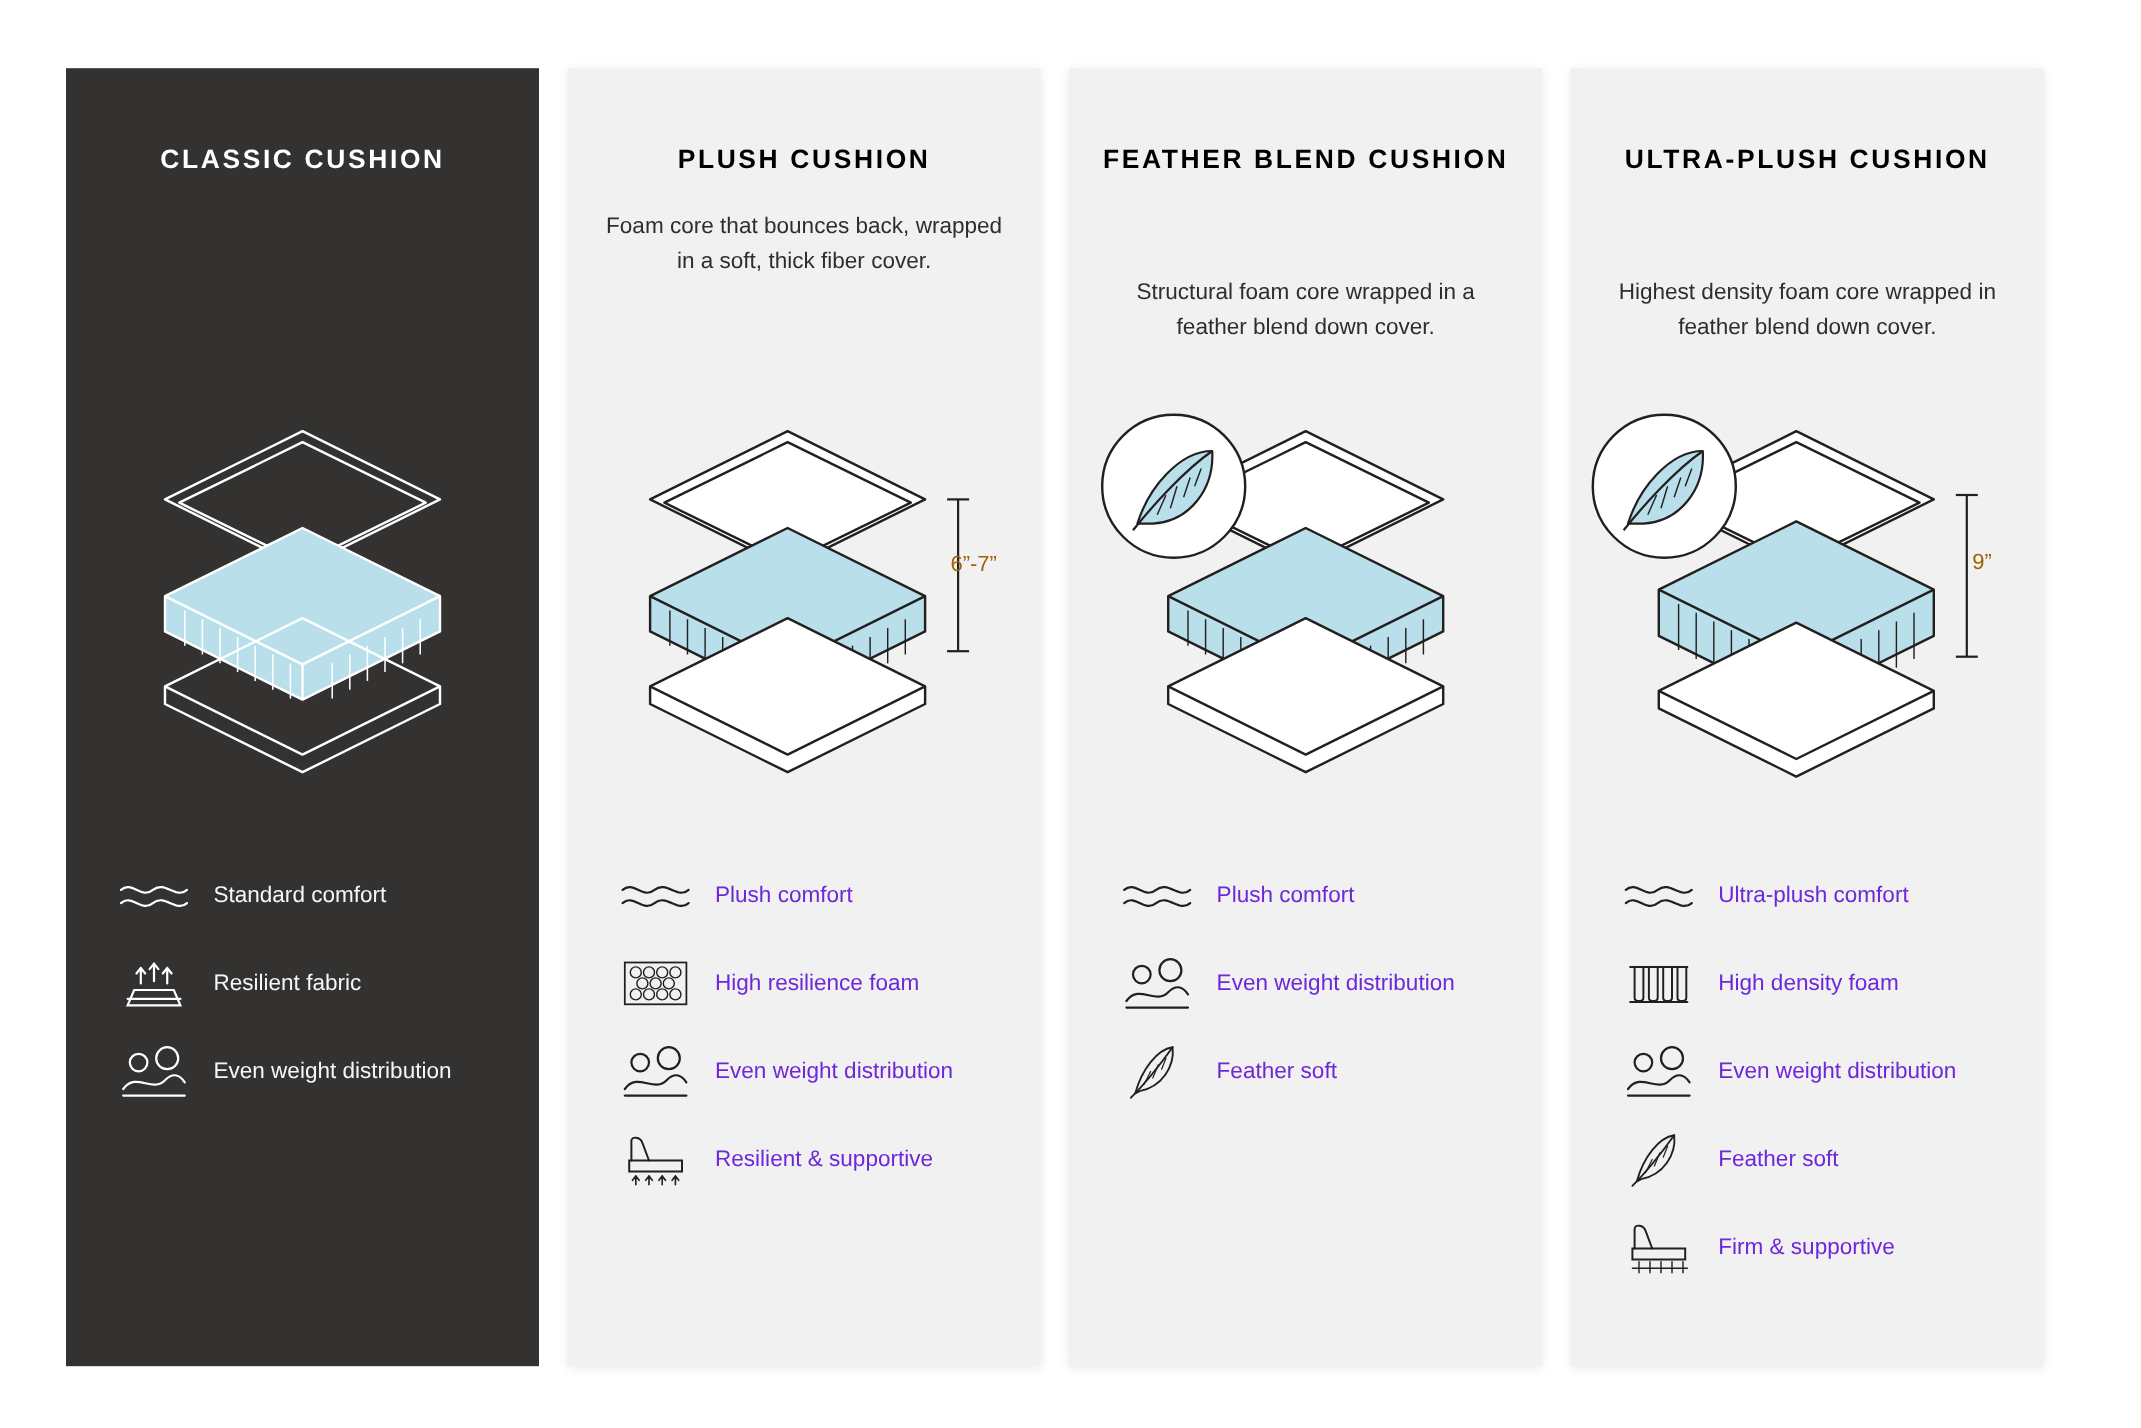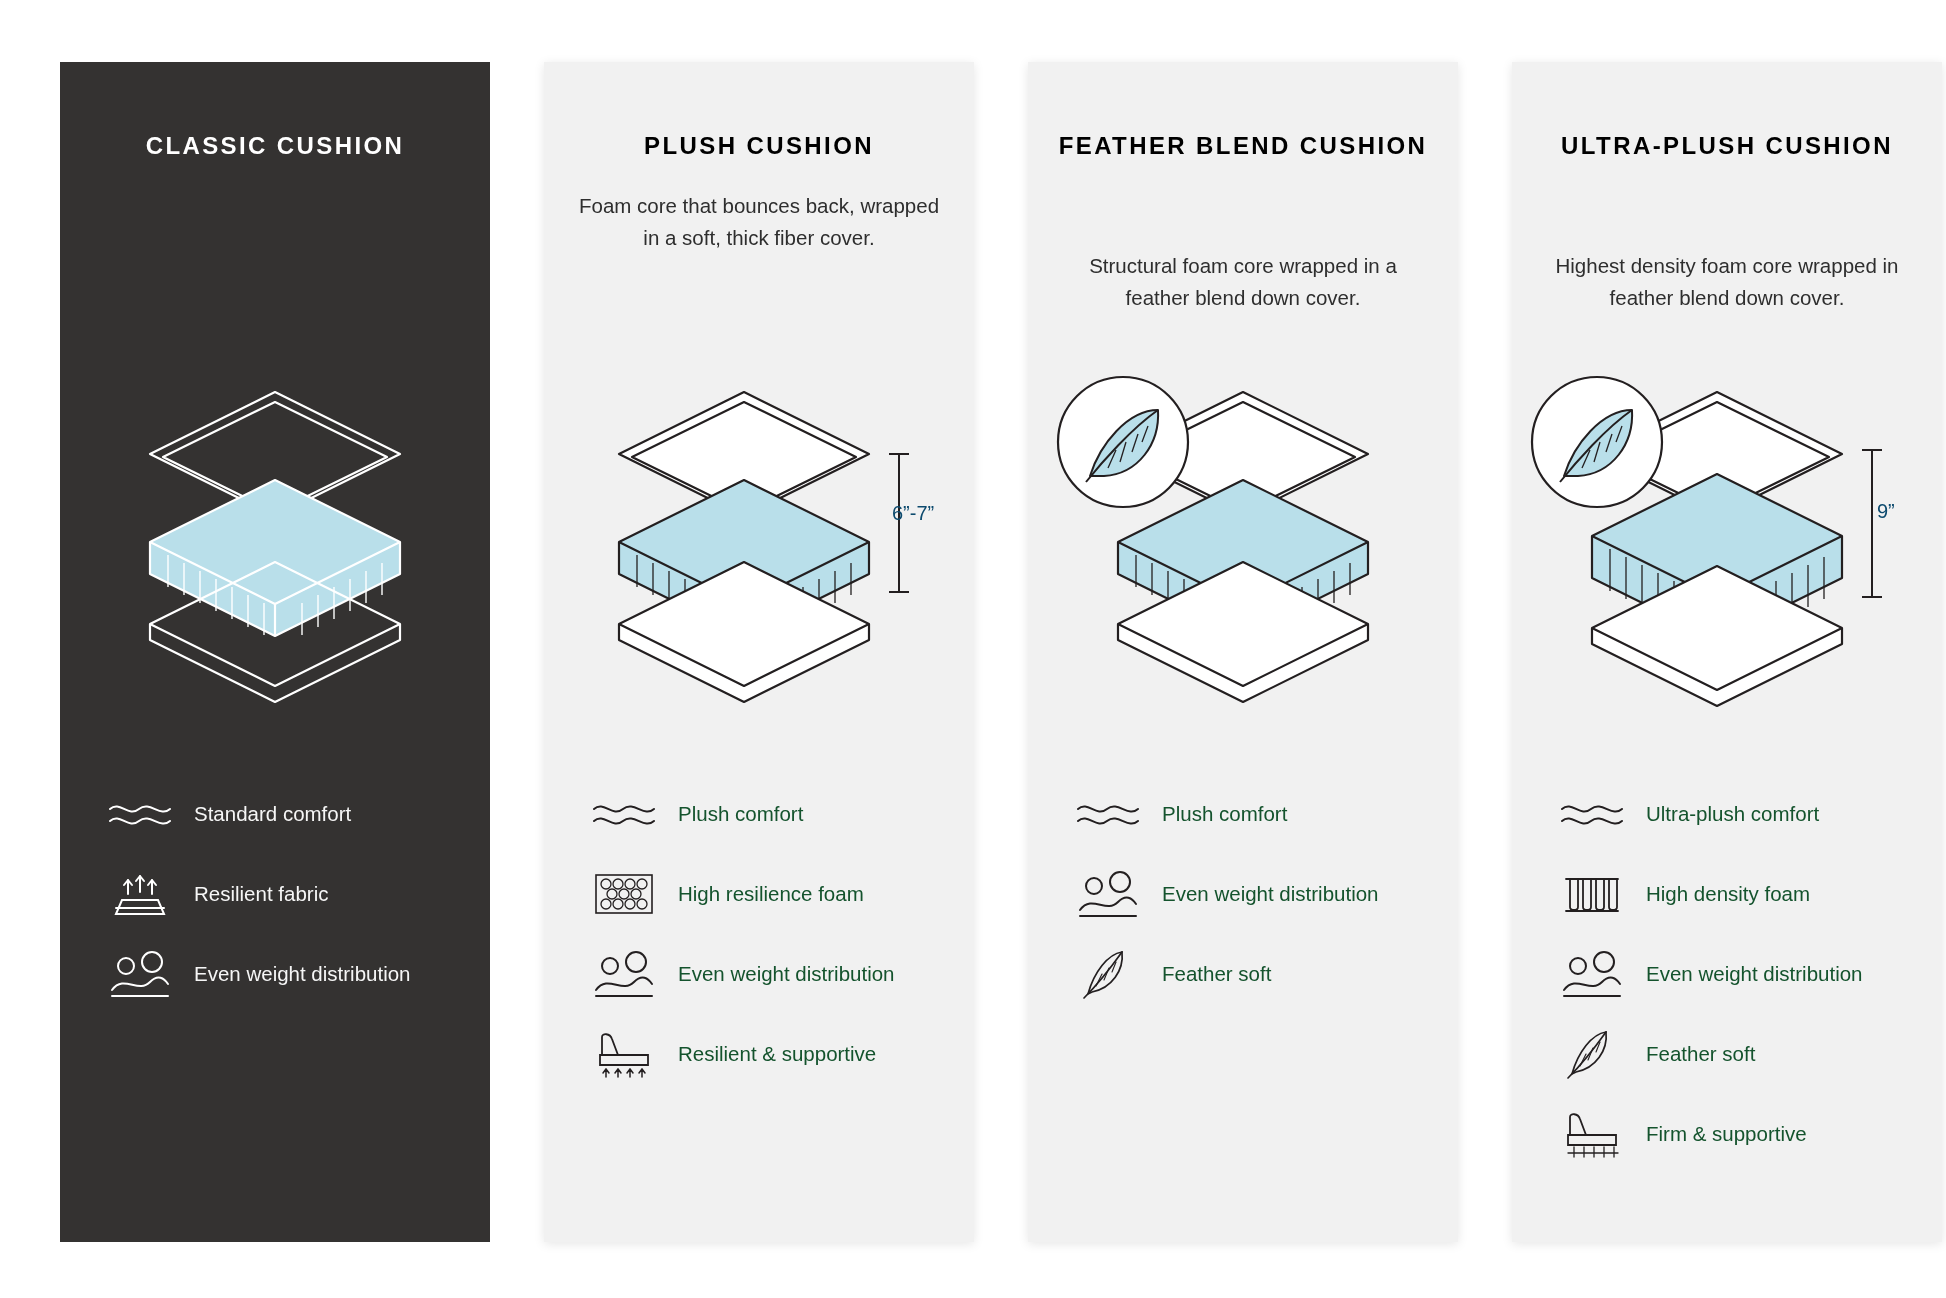--- a/index.html
+++ b/index.html
@@ -17,21 +17,21 @@
     position: relative;
     width: 1946px;
     height: 1298px;
     background: #ffffff;
   }
   .cards {
     position: absolute;
     left: 60px;
     top: 62px;
     display: flex;
-    gap: 54px;
+    gap: 26px;
   }
   .card {
     position: relative;
     width: 430px;
     height: 1180px;
     background: #f1f1f1;
     box-shadow: 0 2px 10px rgba(0,0,0,0.10);
     box-sizing: border-box;
     overflow: hidden;
   }
@@ -88,28 +88,28 @@
     width: 72px;
     min-width: 72px;
     height: 54px;
     display: flex;
     align-items: center;
     justify-content: flex-start;
   }
   .feature .flabel {
     font-size: 20.5px;
     line-height: 28px;
-    color: #14532d;
+    color: #6d28d9;
     padding-left: 14px;
   }
   .card.dark .feature .flabel { color: #f6f6f6; }
   .dim-label {
     position: absolute;
     font-size: 20px;
-    color: #0c4a6e;
+    color: #a16207;
   }
   svg { display: block; overflow: visible; }
 </style>
 </head>
 <body>
 
 <div class="board">
   <div class="cards">
 
     <div class="card dark">

